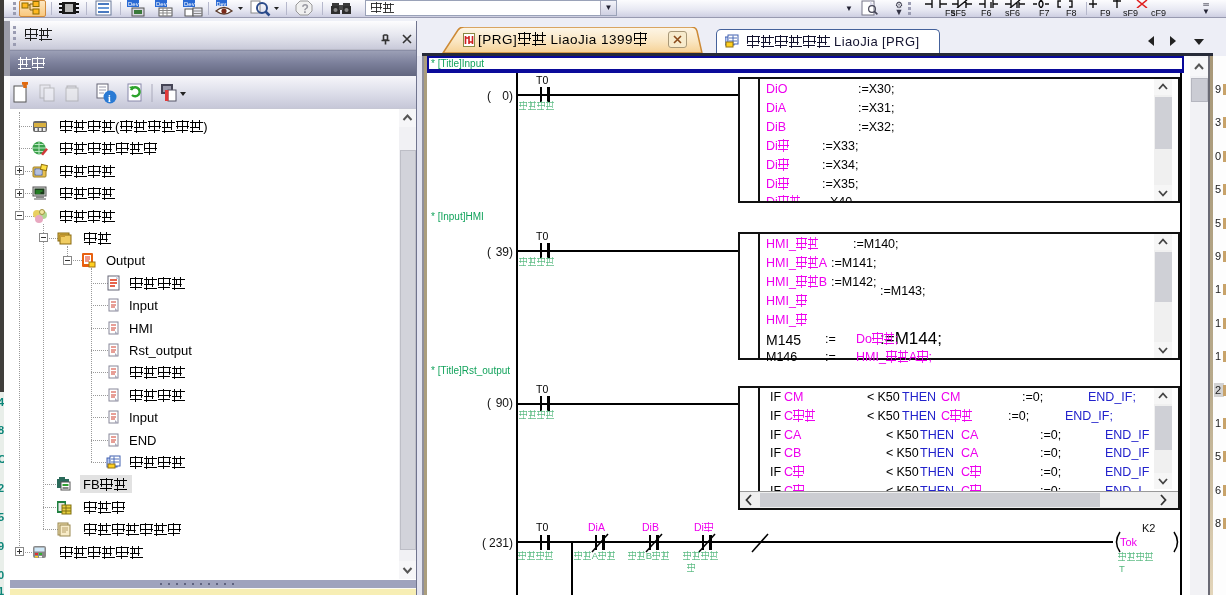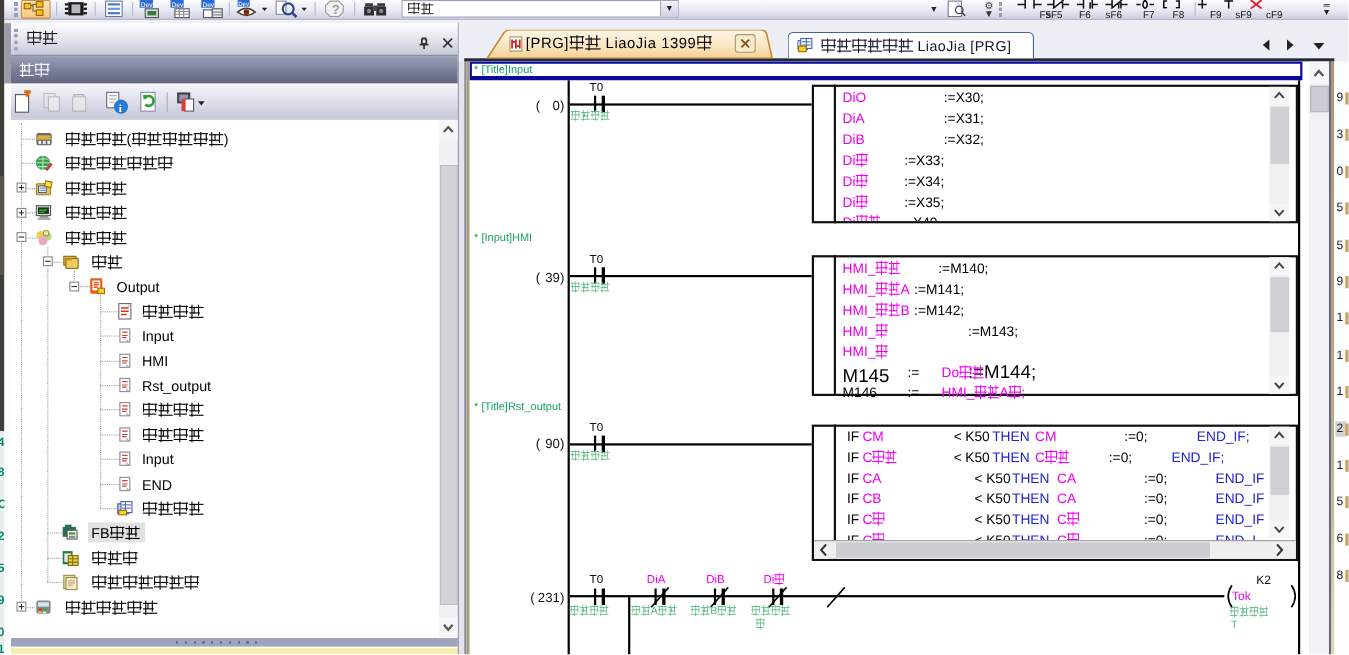--- a/index.html
+++ b/index.html
@@ -495,24 +495,24 @@
       <path d="M5 6 l4 4.5 l4 -4.5" stroke="#444" stroke-width="1.8" fill="none"></path>
     </svg></div>
 <div class="a" style="left:1154.5px;top:252px;width:17px;height:50px;background:#cfd0d6"></div>
 <div class="a m" style="left:766px;top:237px;font-size:12.5px;white-space:nowrap">HMI_<span class="z s"></span><span class="z2 s"></span></div>
 <div class="a " style="left:853px;top:237px;font-size:12.5px;white-space:nowrap">:=M140;</div>
 <div class="a m" style="left:766px;top:256px;font-size:12.5px;white-space:nowrap">HMI_<span class="z s"></span><span class="z2 s"></span>A</div>
 <div class="a " style="left:831px;top:256px;font-size:12.5px;white-space:nowrap">:=M141;</div>
 <div class="a m" style="left:766px;top:275px;font-size:12.5px;white-space:nowrap">HMI_<span class="z s"></span><span class="z2 s"></span>B</div>
 <div class="a " style="left:831px;top:275px;font-size:12.5px;white-space:nowrap">:=M142;</div>
 <div class="a m" style="left:766px;top:294px;font-size:12.5px;white-space:nowrap">HMI_<span class="z s"></span></div>
-<div class="a " style="left:880px;top:294px;font-size:12.5px;white-space:nowrap">:=M143;</div>
+<div class="a " style="left:880px;top:284px;font-size:12.5px;white-space:nowrap">:=M143;</div>
 <div class="a m" style="left:766px;top:313px;font-size:12.5px;white-space:nowrap">HMI_<span class="z s"></span></div>
 <div class="a " style="left:880px;top:329px;font-size:17px;white-space:nowrap">:=M144;</div>
-<div class="a " style="left:766px;top:332px;font-size:17px;white-space:nowrap">M145</div>
+<div class="a " style="left:766px;top:332px;font-size:14px;white-space:nowrap">M145</div>
 <div class="a " style="left:825px;top:332px;font-size:12.5px;white-space:nowrap">:=</div>
 <div class="a m" style="left:856px;top:332px;font-size:12.5px;white-space:nowrap">Do<span class="z s"></span><span class="z2 s"></span>;</div>
 <div class="a " style="left:766px;top:350px;font-size:12.5px;white-space:nowrap">M146</div>
 <div class="a " style="left:825px;top:350px;font-size:12.5px;white-space:nowrap">:=</div>
 <div class="a m" style="left:856px;top:350px;font-size:12.5px;white-space:nowrap">HMI_<span class="z s"></span><span class="z2 s"></span>A<span class="z s"></span>;</div>
 <div class="a" style="left:431px;top:365px;font-size:10px;color:#13a35c">* [Title]Rst_output</div>
 <div class="a" style="left:487px;top:396px;font-size:12px;color:#111">(</div>
 <div class="a" style="left:480px;top:396px;width:33px;text-align:right;font-size:12px;color:#111">90)</div>
 <div class="a" style="left:518px;top:403px;width:220px;height:2px;background:#000"></div>
 <div class="a" style="left:539.5px;top:396px;width:2.5px;height:15px;background:#000"></div>

